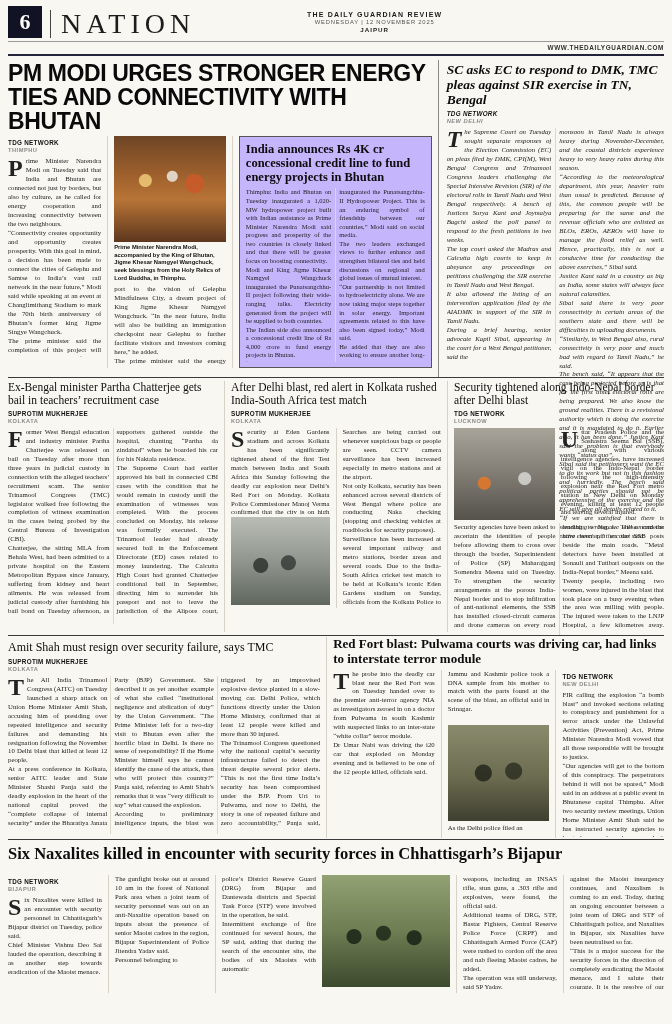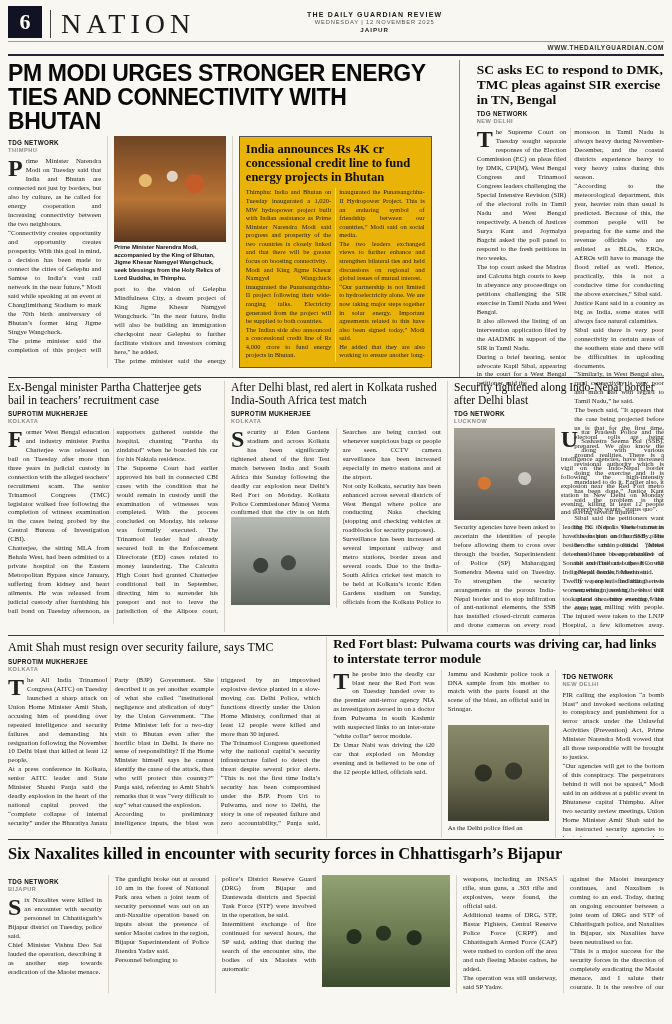--- a/index.html
+++ b/index.html
@@ -31,39 +31,39 @@
   .body-text { font-size:6.8px; line-height:1.32; text-align:justify;
     white-space:pre-line; overflow:hidden; color:#222; }
   .dropcap::first-letter { float:left; font-size:24px; line-height:.82;
     padding:2px 3px 0 0; font-weight:bold; }
   .vl { border-left:1px solid #d6d2c7; padding-left:6px; }
   .photo { background:#9a9a94; position:relative; overflow:hidden; flex-shrink:0; }
   .caption { font:bold 5.8px/1.3 "Liberation Sans", sans-serif; color:#101010;
     margin:2px 0 3px; white-space:pre-line; }
   h2,h3 { font-family:"Liberation Serif", serif; color:#0d0d0d; }
   
-  .top-section { display:flex; height:318px; border-bottom:1px solid #3a3a3a;gap:21px; }
+  .top-section { display:flex; height:318px; border-bottom:1px solid #3a3a3a; }
   .lead-wrap { flex:0 0 65.5%; padding-right:6px; }
   .lead-headline { font:800 23px/1.05 "Liberation Sans", sans-serif;
     letter-spacing:-.4px; color:#0a0a0a; margin:1px 0 3px; }
   .lead-content { display:flex; gap:6px; height:232px; }
   .lead-col1 { flex:0 0 22%; }
   .lead-mid { flex:0 0 28%; }
   .lead-boxcol { flex:1; }
   .photo-modi { height:106px; width:100%;
     background:
       radial-gradient(circle at 28% 42%, rgba(250,215,130,.75) 0 6px, rgba(250,215,130,0) 7px),
       radial-gradient(circle at 52% 38%, rgba(240,240,235,.8) 0 5px, rgba(240,240,235,0) 6px),
       radial-gradient(circle at 72% 45%, rgba(200,90,40,.9) 0 9px, rgba(200,90,40,0) 10px),
       linear-gradient(180deg,#6e4526 0%, #9c5f2c 35%, #b87436 60%, #5d371e 100%); }
-  .box { border:1px solid #555; background:#eab308; height:100%; padding:5px 6px; display:flex; flex-direction:column; }
+  .box { border:1px solid #555; background:#c4b5fd; height:100%; padding:5px 6px; display:flex; flex-direction:column; }
   .box-headline { font-size:12.5px; line-height:1.12; font-weight:bold; margin-bottom:4px; }
   .box-body { column-count:2; column-gap:8px; column-rule:1px solid #ddd8cc;
     font-size:6.5px; flex:1; }
-  .sc-wrap { flex:1; border-left:1px solid #8a8a84; padding-left:17px; }
+  .sc-wrap { flex:1; border-left:1px solid #8a8a84; padding-left:8px;font-style:italic; }
   .sc-headline { font-size:13.5px; line-height:1.12; font-weight:bold; margin-top:2px; }
   .sc-body { column-count:2; column-gap:8px; column-rule:1px solid #ddd8cc; height:216px; }
   
   .row2 { display:flex; height:258px; border-bottom:1px solid #3a3a3a; padding:3px 0; }
   .row2 > div { flex:1; min-width:0; }
   .sub-headline { font-size:11.5px; line-height:1.12; font-weight:normal; }
   .two-col { column-count:2; column-gap:7px; column-rule:1px solid #ddd8cc; }
   .partha-body { height:196px; }
   .kol-grid { display:flex; gap:6px; height:180px; }
   .kol-grid > div { flex:1; min-width:0; display:flex; flex-direction:column; }

